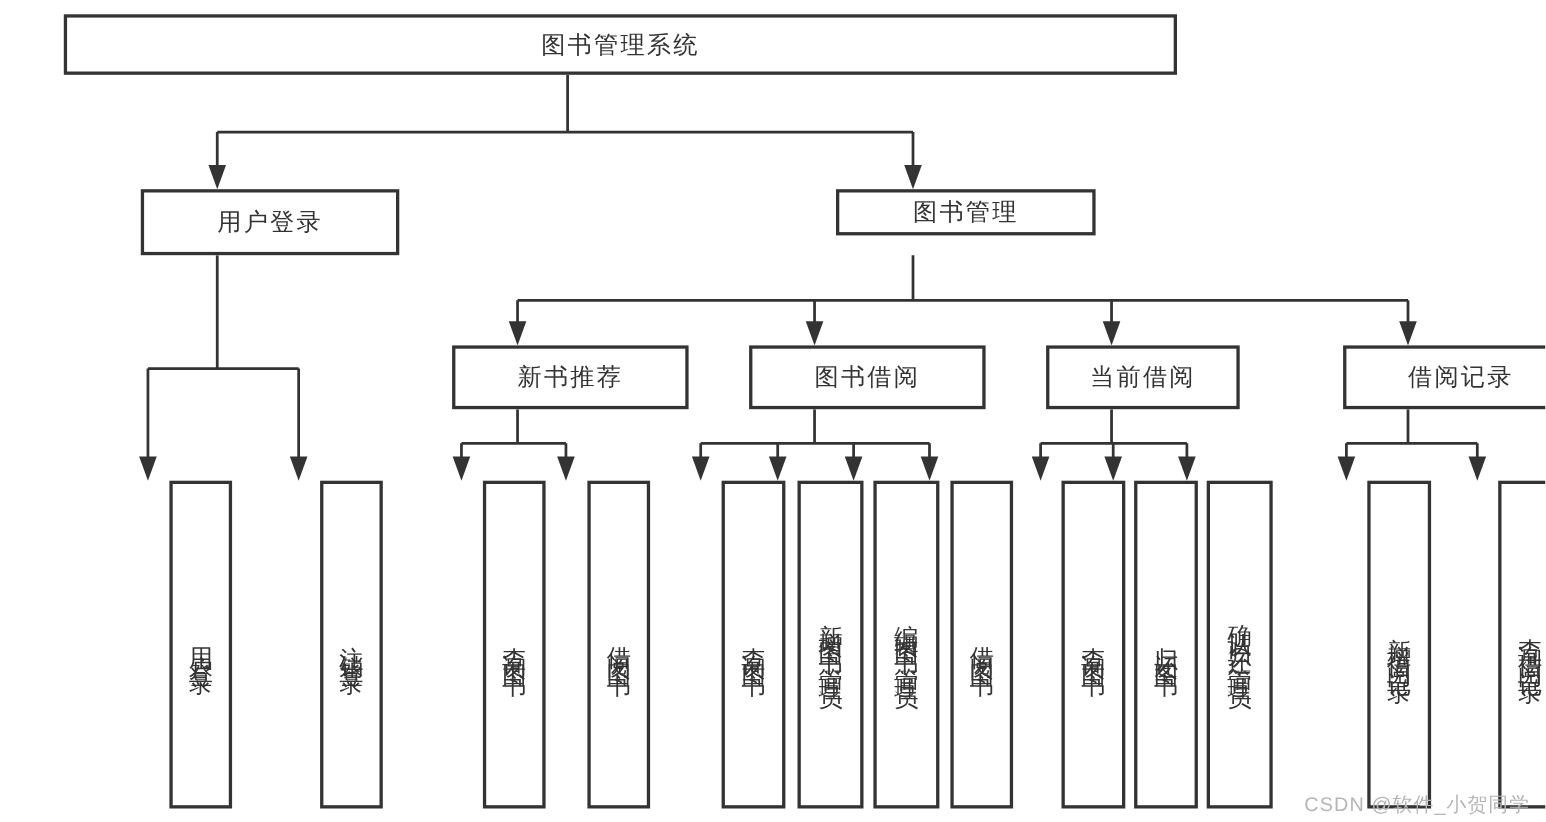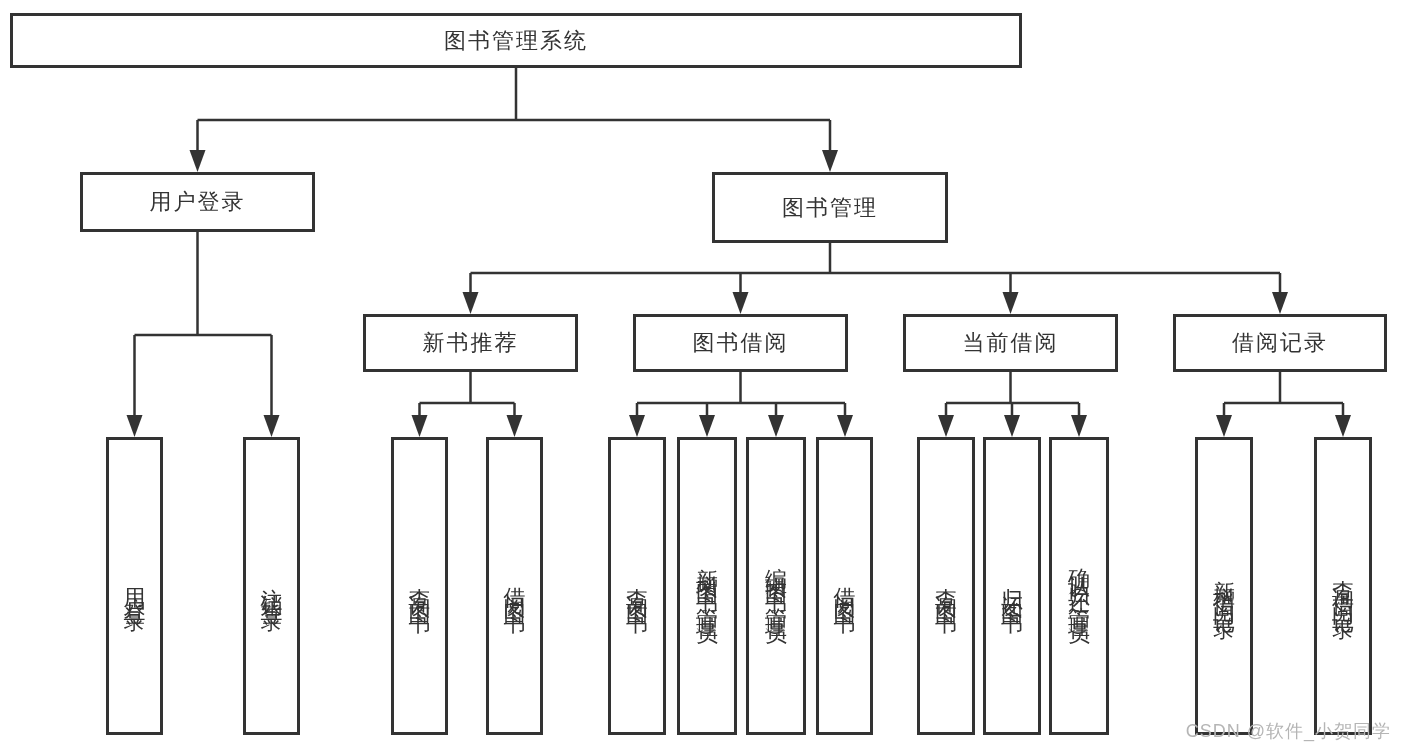--- a/index.html
+++ b/index.html
@@ -22,20 +22,21 @@
   .connectors path { fill: none; stroke: var(--line); stroke-width: 2.5; }
   .connectors polygon { fill: var(--line); stroke: none; }
   .box {
     position: absolute;
     box-sizing: border-box;
     border: 3px solid var(--line);
     background: #fff;
     display: flex;
     align-items: center;
     justify-content: center;
+    margin-left: 48px;
   }
   .hlabel { font-size: 22px; letter-spacing: 2px; white-space: nowrap; }
   .vlabel {
     writing-mode: vertical-rl;
     font-size: 22px;
     line-height: 1;
     letter-spacing: 8px;
     white-space: nowrap;
   }
   .watermark {
@@ -89,31 +90,31 @@
     <polygon points="1335,415 1351,415 1343,437"></polygon>
   </svg>
 
   <div class="box" style="left:10px; top:13px; width:1012px; height:55px;">
     <span class="hlabel">图书管理系统</span>
   </div>
 
   <div class="box" style="left:80px; top:172px; width:235px; height:60px;">
     <span class="hlabel">用户登录</span>
   </div>
-  <div class="box" style="left:712px; top:172px; width:236px; height:71px;">
+  <div class="box" style="left:712px; top:172px; width:236px; height:42px;">
     <span class="hlabel">图书管理</span>
   </div>
 
   <div class="box" style="left:363px; top:314px; width:215px; height:58px;align-items:center;">
     <span class="hlabel">新书推荐</span>
   </div>
   <div class="box" style="left:633px; top:314px; width:215px; height:58px;justify-content:center;">
     <span class="hlabel">图书借阅</span>
   </div>
-  <div class="box" style="left:903px; top:314px; width:215px; height:58px;">
+  <div class="box" style="left:903px; top:314px; width:176px; height:58px;">
     <span class="hlabel">当前借阅</span>
   </div>
   <div class="box" style="left:1173px; top:314px; width:214px; height:58px;">
     <span class="hlabel">借阅记录</span>
   </div>
 
   <div class="box" style="left:106px; top:437px; width:57px; height:298px;">
     <span class="vlabel">用户登录</span>
   </div>
   <div class="box" style="left:243px; top:437px; width:57px; height:298px;">

